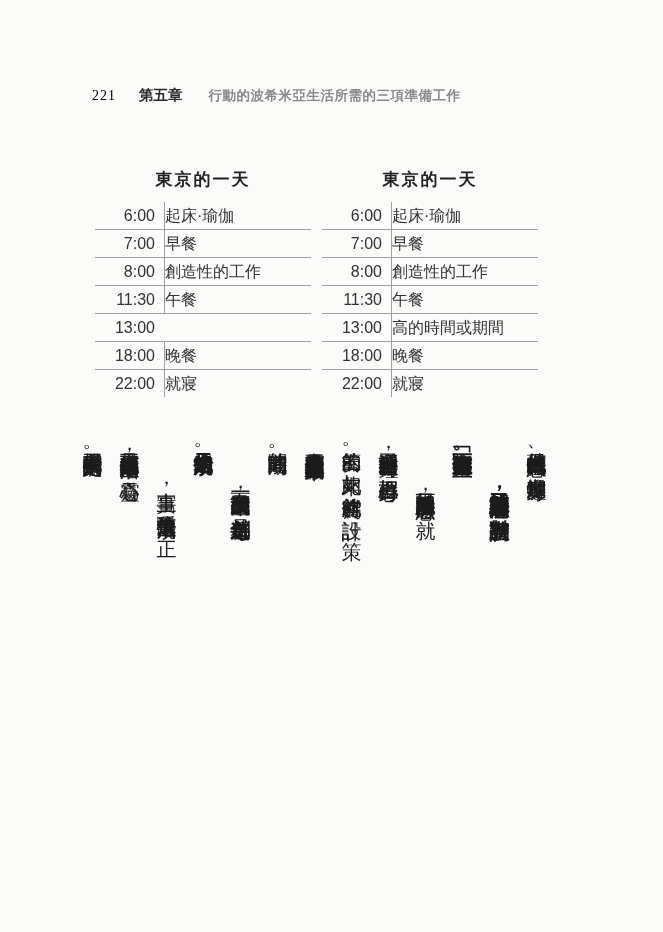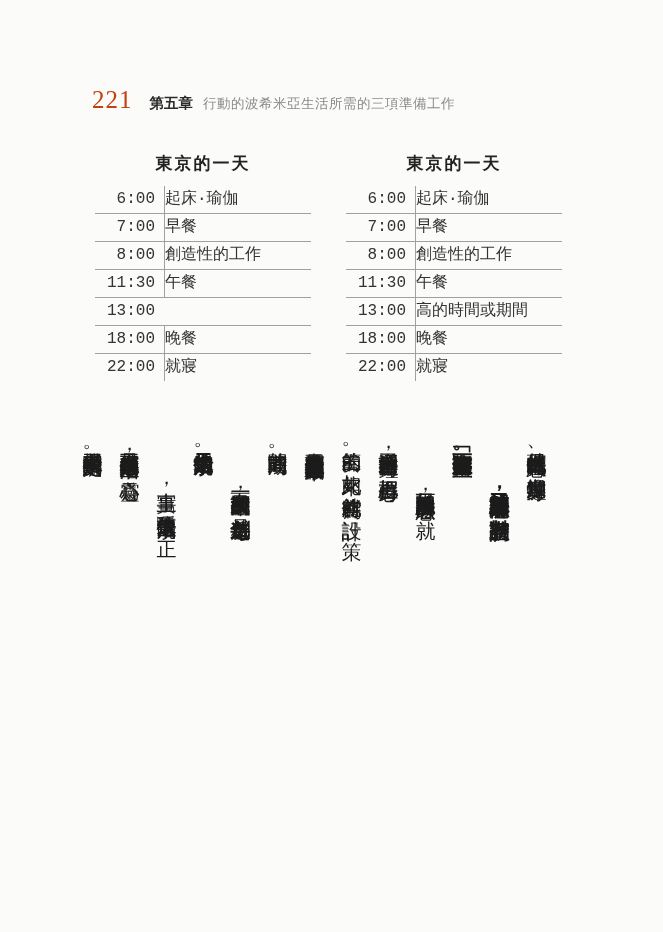--- a/index.html
+++ b/index.html
@@ -9,45 +9,43 @@
     background:#fbfbf9;
     overflow:hidden;
     font-family:"Liberation Serif", serif;
     color:#222;
   }
   
   .runhead{
     position:absolute;left:92px;top:86px;
     display:flex;align-items:baseline;white-space:nowrap;
   }
-  .pagenum{font-size:25px;letter-spacing:1px;color:#c2410c;}
-  .chaplabel{font-size:14.5px;font-weight:700;color:#2b2b2b;margin-left:17px;}
-  .chaptitle{font-size:13.5px;color:#8a8a8a;margin-left:10px;letter-spacing:.5px;}
+  .pagenum{font-size:14px;letter-spacing:1px;color:#000000;}
+  .chaplabel{font-size:14.5px;font-weight:700;color:#2b2b2b;margin-left:23px;}
+  .chaptitle{font-size:13.5px;color:#8a8a8a;margin-left:26px;letter-spacing:.5px;font-weight:bold;}
   
   .tables{
-    position:absolute;left:95px;top:152px;
+    position:absolute;left:95px;top:168px;
     display:flex;
-    gap:24px;
   }
   .sched{
     width:216px;
     font-family:"Liberation Sans", sans-serif;
     color:#333;
   }
   .sched + .sched{margin-left:11px;}
   .sched-title{
     text-align:center;font-weight:700;font-size:17px;color:#222;
     letter-spacing:2px;
     margin:0 0 11px 0;
   }
   .trow{
     display:flex;align-items:center;
     min-height:27px;
     border-bottom:1px solid #a0a0a0;
-    font-family:Liberation Mono, monospace;
   }
   .trow:last-child{border-bottom:none;}
   .tcell{font-size:16px;line-height:21px;padding:3px 0;}
   .tcell.time{
     width:60px;flex:none;text-align:right;padding-right:9px;
     font-variant-numeric:tabular-nums;
   }
   .tcell.act{
     flex:1;
     border-left:1px solid #a0a0a0;

